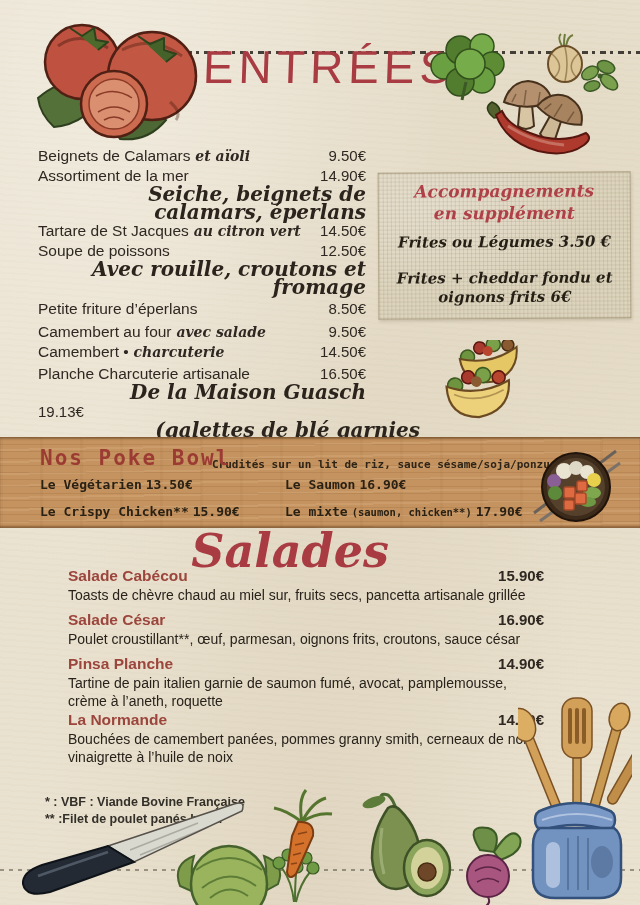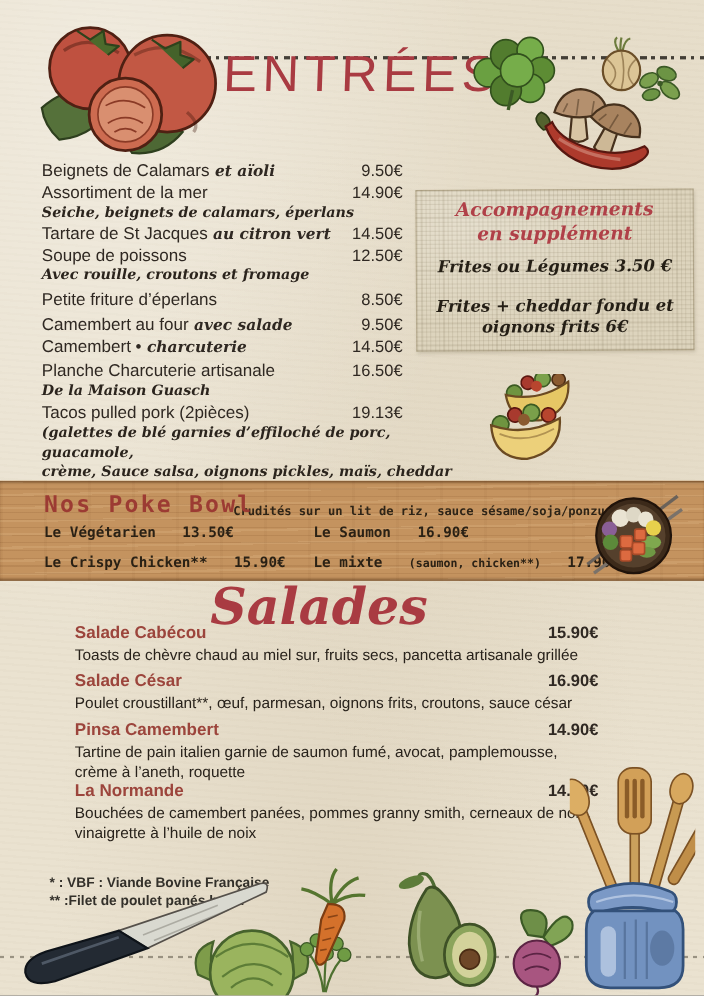--- a/index.html
+++ b/index.html
@@ -20,21 +20,21 @@
   .header-line{top:51px;left:186px;right:0;height:3px;opacity:.85;
     background:repeating-linear-gradient(90deg,#26221c 0 6px,transparent 6px 10px,#26221c 10px 13px,transparent 13px 18px);}
   .entrees-title{top:40px;left:203px;font-size:46px;letter-spacing:5px;color:#a93b42;
     font-family:"Liberation Sans",sans-serif;font-weight:normal;transform:skewX(-2deg);}
   
   .menu-list{top:146px;left:38px;width:328px;}
   .mrow{display:flex;justify-content:space-between;line-height:19px;font-size:15.5px;}
   .mname{color:#2f2822;}
   .mprice{color:#2f2822;font-size:15px;white-space:nowrap;}
   .sfx{font-family:"DejaVu Serif",serif;font-style:italic;font-weight:bold;font-size:14px;}
-  .mscript{line-height:18px;font-size:13px;color:#2b241d;white-space:pre-line;}
+  .mscript{line-height:18px;font-size:20px;color:#2b241d;white-space:pre-line;text-align:right;}
   .wide{width:382px;}
   .g3{margin-top:3px;}.g4{margin-top:4px;}.g2{margin-top:2px;text-align:right;}.g1{margin-top:1px;}
   
   .accomp{top:172px;left:378px;width:253px;height:147px;
     background-color:#ddd4bd;
     background-image:
       repeating-linear-gradient(0deg, rgba(125,112,84,.16) 0 1px, transparent 1px 4px),
       repeating-linear-gradient(90deg, rgba(125,112,84,.16) 0 1px, transparent 1px 4px),
       radial-gradient(ellipse at 20% 20%, rgba(255,255,255,.25), transparent 60%);
     border:1px solid rgba(140,124,92,.45);box-shadow:1px 2px 3px rgba(90,75,50,.18);
@@ -49,21 +49,21 @@
       repeating-linear-gradient(180deg, rgba(118,70,30,.15) 0 1px, transparent 1px 7px),
       repeating-linear-gradient(179deg, rgba(255,226,180,.13) 0 2px, transparent 2px 12px),
       repeating-linear-gradient(90deg, rgba(110,65,28,.05) 0 3px, transparent 3px 40px);
     box-shadow:inset 0 3px 2px -1px rgba(70,40,15,.45), inset 0 -3px 2px -1px rgba(70,40,15,.45);}
   .poke-title{top:9px;left:40px;font-size:21px;letter-spacing:2px;color:#9c3b33;}
   .poke-sub{top:21px;left:212px;font-size:11px;color:#2e2417;}
   .poke-item{font-size:13px;color:#2a2115;white-space:nowrap;}
   .poke-note{font-size:10.5px;}
   .pi-r1{top:40px;}.pi-r2{top:67px;}
   .pi-c1{left:40px;}.pi-c2{left:285px;}
-  .sp{margin-left:24px;}
+  .sp{margin-left:4px;}
   
   .salades-title{top:524px;left:0;width:580px;text-align:center;font-size:46px;color:#a93b42;}
   .sal-list{top:566px;left:68px;width:476px;}
   .sal-row{display:flex;justify-content:space-between;line-height:20px;font-size:15.5px;}
   .sal-name{color:#9c453c;}
   .sal-price{color:#2f2822;font-size:15px;}
   .sal-desc{width:560px;font-size:14px;line-height:18px;color:#28221b;white-space:pre-line;}
   .sg6{margin-top:6px;}
   
   .footnotes{top:794px;left:45px;font-size:12.5px;line-height:17px;font-weight:bold;color:#33302a;}
@@ -185,21 +185,20 @@
     <div class="mrow">
       <span class="mname"><span>Camembert •</span><span class="sfx"> charcuterie</span></span>
       <span class="mprice">14.50€</span>
     </div>
     <div class="mrow g2">
       <span class="mname"><span>Planche Charcuterie artisanale</span></span>
       <span class="mprice">16.50€</span>
     </div>
     <div class="mscript script">De la Maison Guasch</div>
     <div class="mrow g1">
-      <span class="mname"><span>Tacos pulled pork (2pièces)</span></span>
       <span class="mprice">19.13€</span>
     </div>
     <div class="mscript script wide">(galettes de blé garnies d’effiloché de porc, guacamole,
  crème, Sauce salsa, oignons pickles, maïs, cheddar fondu)</div>
   </div>
 
   <div class="abs accomp">
     <div class="accomp-title script">Accompagnements</div>
     <div class="accomp-title script">en supplément</div>
     <div class="accomp-item script ai1">Frites ou Légumes 3.50 €</div>
@@ -267,21 +266,21 @@
       <span class="sal-name hand">Salade Cabécou</span>
       <span class="sal-price hand">15.90€</span>
     </div>
     <div class="sal-desc">Toasts de chèvre chaud au miel sur, fruits secs, pancetta artisanale grillée</div>
     <div class="sal-row sg6">
       <span class="sal-name hand">Salade César</span>
       <span class="sal-price hand">16.90€</span>
     </div>
     <div class="sal-desc">Poulet croustillant**, œuf, parmesan, oignons frits, croutons, sauce césar</div>
     <div class="sal-row sg6">
-      <span class="sal-name hand">Pinsa Camembert</span>
+      <span class="sal-name hand">Pinsa Planche</span>
       <span class="sal-price hand">14.90€</span>
     </div>
     <div class="sal-desc">Tartine de pain italien garnie de saumon fumé, avocat, pamplemousse,
 crème à l’aneth, roquette</div>
     <div class="sal-row">
       <span class="sal-name hand">La Normande</span>
       <span class="sal-price hand">14.50€</span>
     </div>
     <div class="sal-desc">Bouchées de camembert panées, pommes granny smith, cerneaux de noix,
  vinaigrette à l’huile de noix</div>

